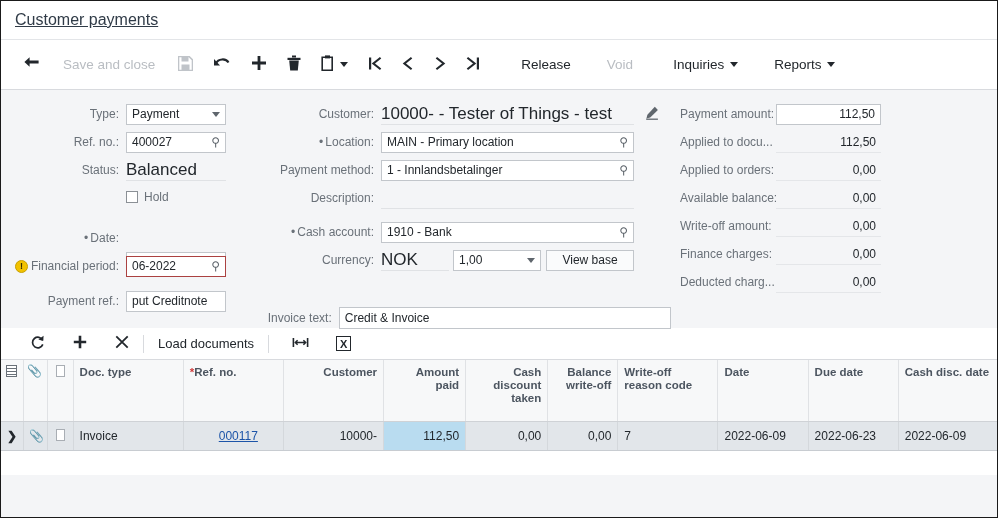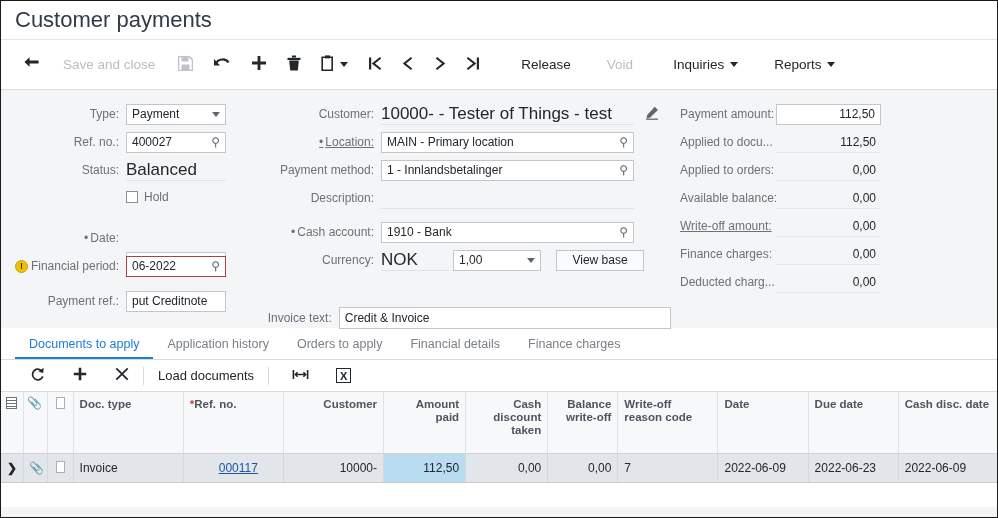--- a/index.html
+++ b/index.html
@@ -25,23 +25,24 @@
   
   .titlebar {
     height: 38px;
     background: #ffffff;
     display: flex;
     align-items: center;
     padding-left: 14px;
     box-sizing: border-box;
   }
   .titlebar .title {
-    font-size: 22px;
+    font-size: 16px;
     color: #303b47;
     font-weight: 400;
+    text-decoration: underline;
   }
 
   
   .toolbar {
     height: 51px;
     background: #ffffff;
     border-top: 1px solid #e3e5e8;
     border-bottom: 1px solid #d8dade;
     display: flex;
     align-items: center;
@@ -481,21 +482,21 @@
         <div class="plaintext underline-row" style="width:253px;">10000- - Tester of Things - test</div>
         <span class="pencil" style="margin-left:11px;">
           <svg width="14" height="14" viewBox="0 0 14 14">
             <path d="M9.8 0.8 L12.9 3.9 L5.2 11.6 L1.4 12.6 L2.4 8.8 Z" fill="#5f666d"></path>
             <path d="M1.2 13.2 H12.9" stroke="#5f666d" stroke-width="1.3"></path>
           </svg>
         </span>
       </div>
 
       <div class="frow">
-        <div class="flabel" style="width:130px;text-decoration:underline;">
+        <div class="flabel" style="width:130px;">
           <span class="req-star">•</span><span>Location:</span>
         </div>
         <div class="ctl" style="width:253px;">
           <span class="val">MAIN - Primary location</span>
           <span class="mag">⚲</span>
         </div>
       </div>
 
       <div class="frow">
         <div class="flabel" style="width:130px;">Payment method:</div>
@@ -520,21 +521,21 @@
         </div>
       </div>
 
       <div class="frow">
         <div class="flabel" style="width:130px;">Currency:</div>
         <div class="plaintext underline-row" style="width:68px;">NOK</div>
         <div class="ctl" style="width:88px; margin-left:4px;">
           <span class="val">1,00</span>
           <span class="caret-dn"></span>
         </div>
-        <div class="btn-plain" style="width:88px; margin-left:15px;">
+        <div class="btn-plain" style="width:88px; margin-left:5px;">
           <span>View base</span>
         </div>
       </div>
 
       <div class="frow" style="margin-top:30px">
         <div class="flabel" style="width:130px;">Invoice text:</div>
         <div class="ctl" style="width:500px; height:22px;">
           <span class="val">Credit &amp; Invoice</span>
         </div>
       </div>
@@ -558,43 +559,36 @@
         <div class="flabel" style="width:105px; text-align:left; padding-left:9px;">Applied to orders:</div>
         <div class="rval" style="width:105px;">0,00</div>
       </div>
 
       <div class="frow">
         <div class="flabel" style="width:105px; text-align:left; padding-left:9px;">Available balance:</div>
         <div class="rval" style="width:105px;">0,00</div>
       </div>
 
       <div class="frow">
-        <div class="flabel" style="width:105px; text-align:right; padding-left:9px;text-decoration:underline;">Write-off amount:</div>
+        <div class="flabel" style="width:105px; text-align:right; padding-left:9px;">Write-off amount:</div>
         <div class="rval" style="width:105px;">0,00</div>
       </div>
 
       <div class="frow">
         <div class="flabel" style="width:105px; text-align:left; padding-left:9px;">Finance charges:</div>
         <div class="rval" style="width:105px;">0,00</div>
       </div>
 
       <div class="frow">
         <div class="flabel" style="width:105px; text-align:left; padding-left:9px;">Deducted charg...</div>
         <div class="rval" style="width:105px;">0,00</div>
       </div>
     </div>
   </div>
 
-  <div class="tabs">
-    <div class="tab active"><span>Documents to apply</span></div>
-    <div class="tab"><span>Application history</span></div>
-    <div class="tab"><span>Orders to apply</span></div>
-    <div class="tab"><span>Financial details</span></div>
-    <div class="tab"><span>Finance charges</span></div>
-  </div>
 
   <div class="grid-tb">
     <div class="gtb-btn">
       <span>
         <svg width="15" height="15" viewBox="0 0 15 15">
           <path d="M12.6 5.2 A5.3 5.3 0 1 0 12.8 9.4" stroke="#22272c" stroke-width="1.7" fill="none"></path>
           <path d="M13.6 0.8 L13.2 5.9 L8.4 4.6 Z" fill="#22272c"></path>
         </svg>
       </span>
     </div>

